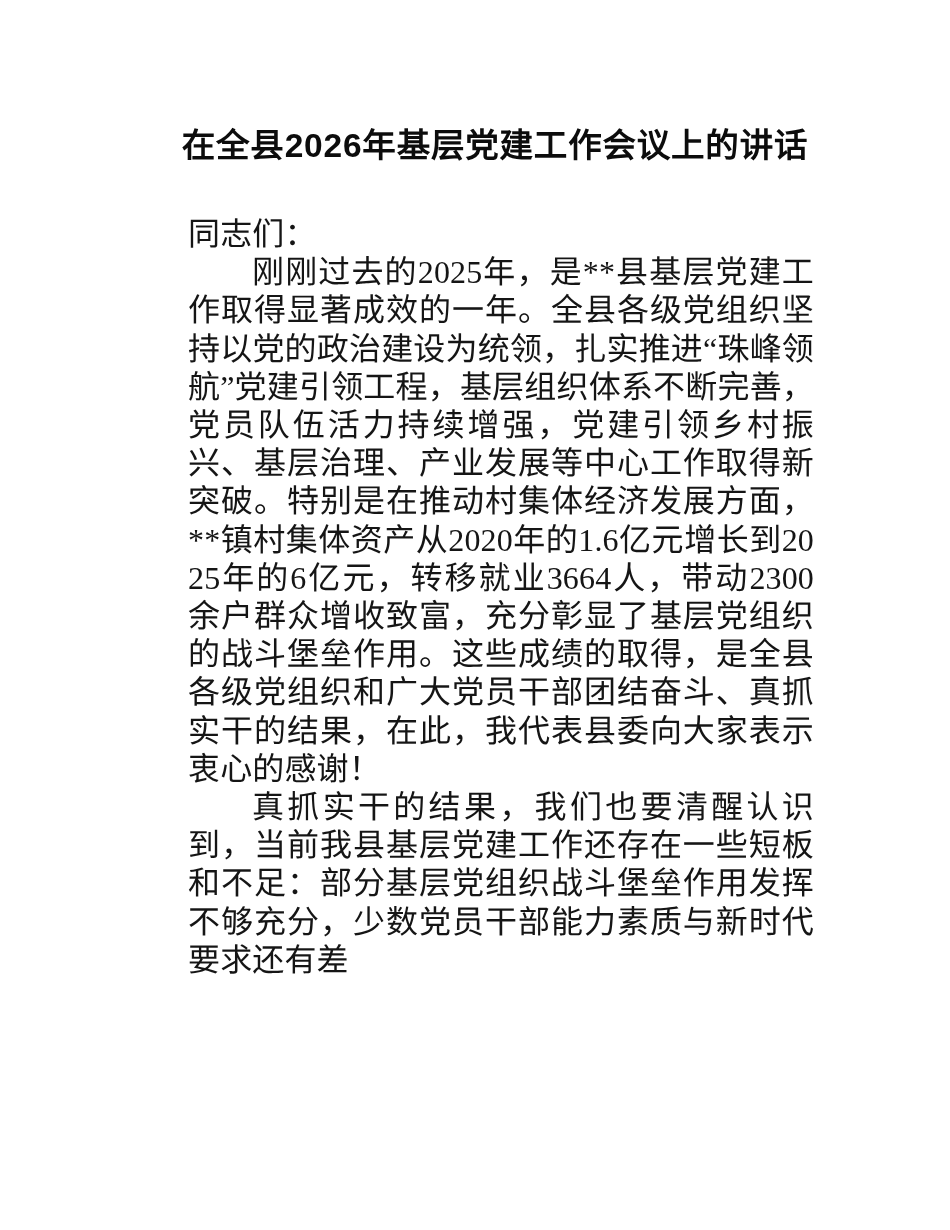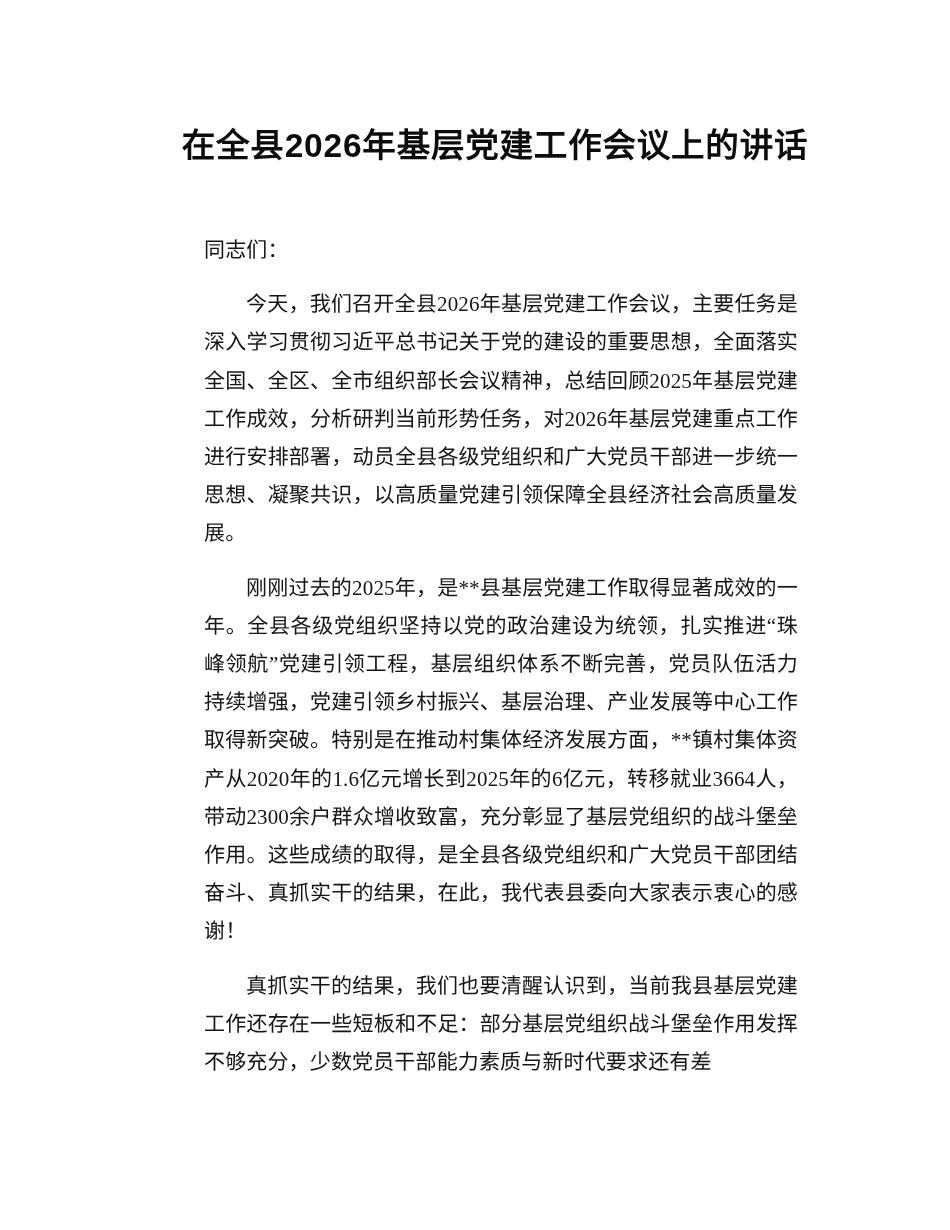--- a/index.html
+++ b/index.html
@@ -41,23 +41,23 @@
   }
 
   .body-block {
     position: absolute;
     top: 215px;
     left: 168px;
     width: 646px;
   }
 
   .para {
-    margin: 16px;
+    margin: 0;
     font-family: "Liberation Serif", "DejaVu Serif", serif;
-    font-size: 21px;
+    font-size: 32px;
     line-height: 38.2px;
     color: #151515;
     text-align: justify;
     text-justify: inter-ideograph;
     letter-spacing: 0.15px;
     word-break: break-all;
     -moz-text-align-last: left;
     text-align-last: left;
   }
 
@@ -79,21 +79,20 @@
 <body>
 
 <div class="page">
 
   <h1 class="doc-title">在全县2026年基层党建工作会议上的讲话</h1>
 
   <div class="body-block">
 
     <p class="para salutation">同志们：</p>
 
-    <p class="para indent">今天，我们召开全县2026年基层党建工作会议，主要任务是深入学习贯彻习近平总书记关于党的建设的重要思想，全面落实全国、全区、全市组织部长会议精神，总结回顾2025年基层党建工作成效，分析研判当前形势任务，对2026年基层党建重点工作进行安排部署，动员全县各级党组织和广大党员干部进一步统一思想、凝聚共识，以高质量党建引领保障全县经济社会高质量发展。</p>
 
     <p class="para indent">刚刚过去的2025年，是**县基层党建工作取得显著成效的一年。全县各级党组织坚持以党的政治建设为统领，扎实推进“珠峰领航”党建引领工程，基层组织体系不断完善，党员队伍活力持续增强，党建引领乡村振兴、基层治理、产业发展等中心工作取得新突破。特别是在推动村集体经济发展方面，**镇村集体资产从2020年的1.6亿元增长到2025年的6亿元，转移就业3664人，带动2300余户群众增收致富，充分彰显了基层党组织的战斗堡垒作用。这些成绩的取得，是全县各级党组织和广大党员干部团结奋斗、真抓实干的结果，在此，我代表县委向大家表示衷心的感谢！</p>
 
     <p class="para indent">真抓实干的结果，我们也要清醒认识到，当前我县基层党建工作还存在一些短板和不足：部分基层党组织战斗堡垒作用发挥不够充分，少数党员干部能力素质与新时代要求还有差</p>
 
   </div>
 
 </div>
 
 </body></html>

